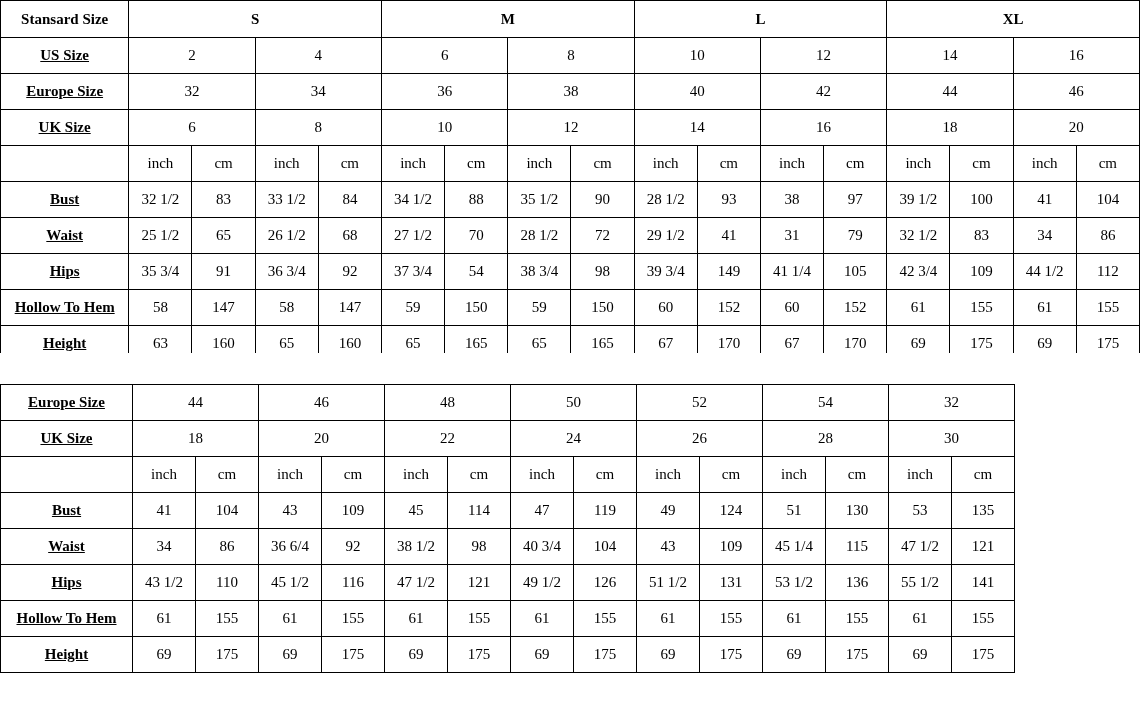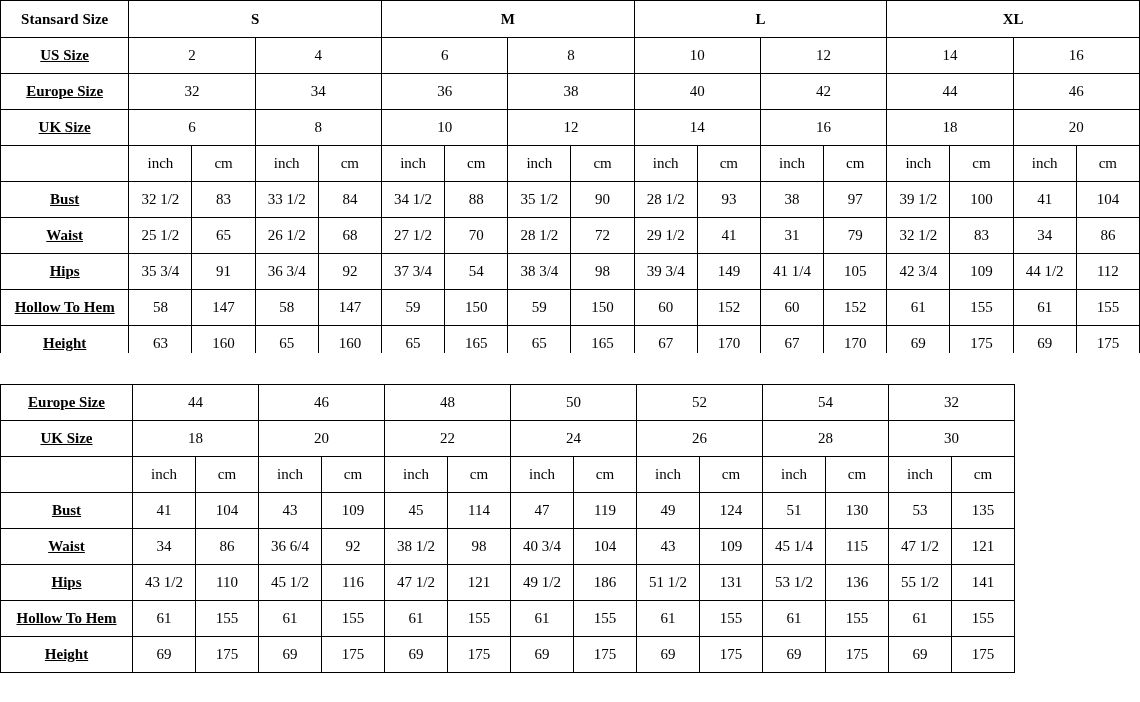--- a/index.html
+++ b/index.html
@@ -363,21 +363,21 @@
 
       <tr>
         <td class="rowlabel">Hips</td>
         <td>43 1/2</td>
         <td>110</td>
         <td>45 1/2</td>
         <td>116</td>
         <td>47 1/2</td>
         <td>121</td>
         <td>49 1/2</td>
-        <td>186</td>
+        <td>126</td>
         <td>51 1/2</td>
         <td>131</td>
         <td>53 1/2</td>
         <td>136</td>
         <td>55 1/2</td>
         <td>141</td>
       </tr>
 
       <tr>
         <td class="rowlabel">Hollow To Hem</td>

